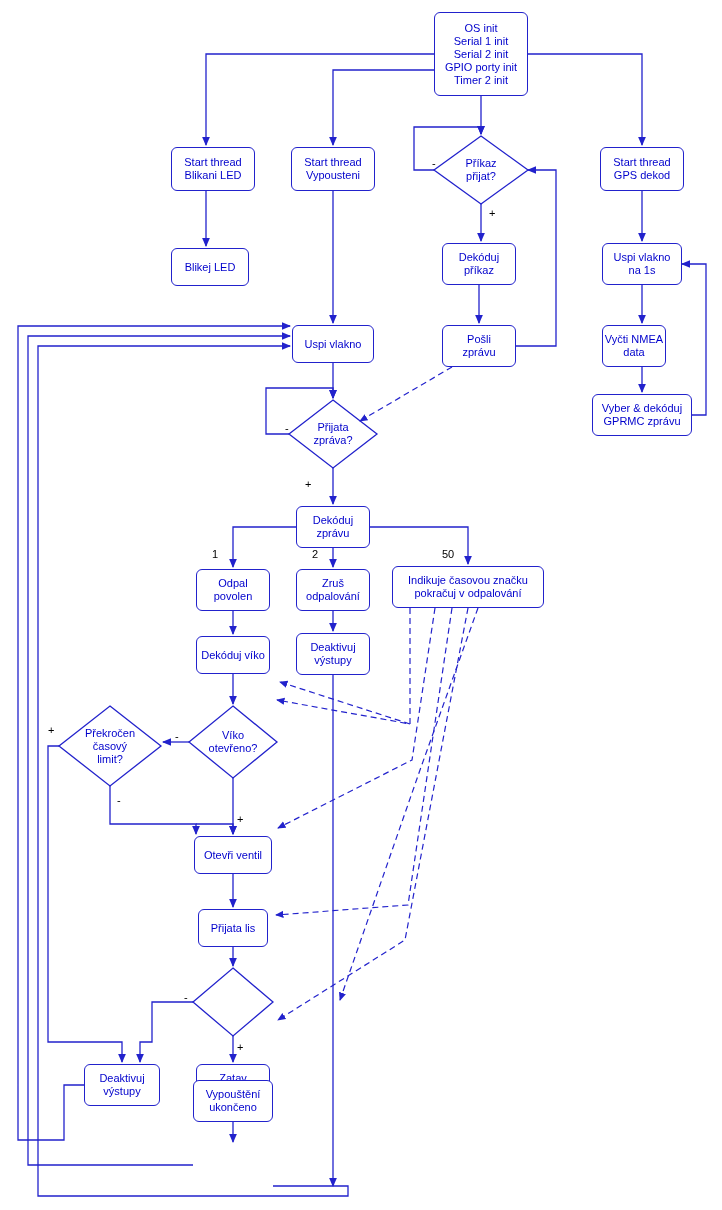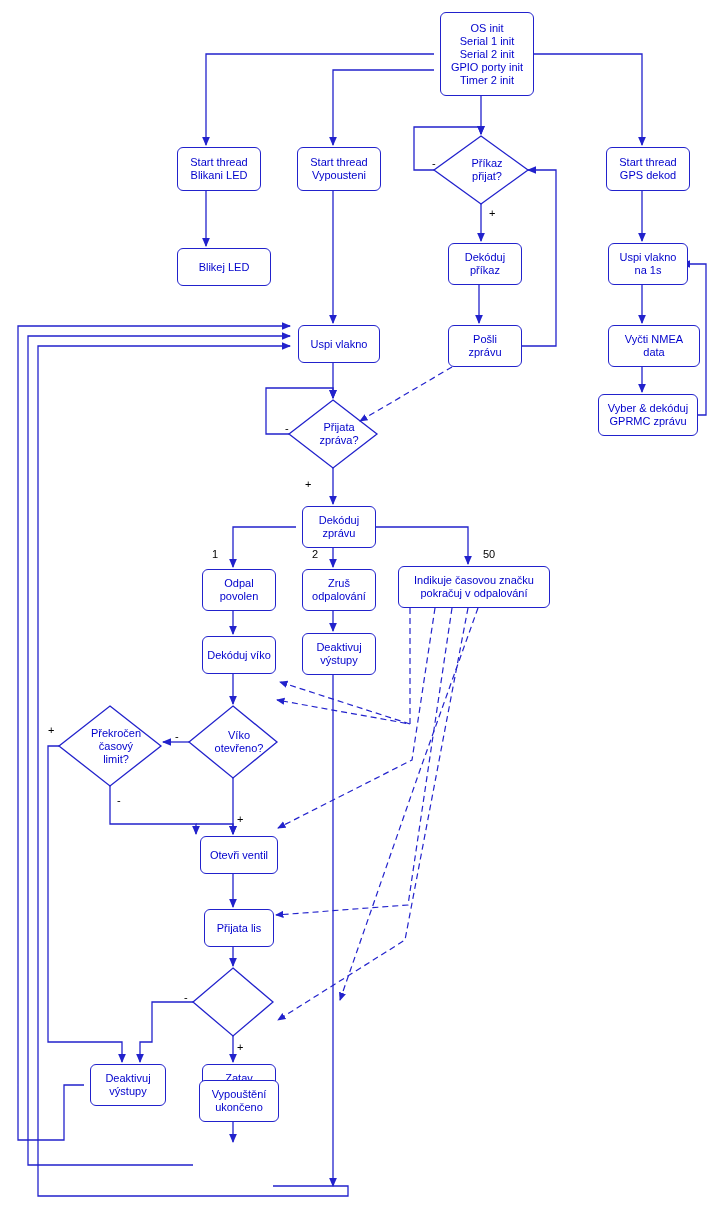--- a/index.html
+++ b/index.html
@@ -27,21 +27,20 @@
     box-sizing: border-box;
     display: flex;
     align-items: center;
     justify-content: center;
     text-align: center;
     color: #0000cc;
     font-size: 11px;
     line-height: 13px;
     white-space: pre-line;
     z-index: 3;
-    margin-left: 6px;
   }
   .node.box {
     border: 1.3px solid #2222cc;
     border-radius: 6px;
     background: #ffffff;
   }
   .node.diamond-label {
     background: transparent;
     border: none;
   }
@@ -153,28 +152,28 @@
 GPIO porty init
 Timer 2 init</div>
   <div class="node box" style="left:171px;top:147px;width:84px;height:44px;">Start thread
 Blikani LED</div>
   <div class="node box" style="left:291px;top:147px;width:84px;height:44px;">Start thread
 Vypousteni</div>
   <div class="node diamond-label" style="left:434px;top:136px;width:94px;height:68px;">Příkaz
 přijat?</div>
   <div class="node box" style="left:600px;top:147px;width:84px;height:44px;">Start thread
 GPS dekod</div>
-  <div class="node box" style="left:171px;top:248px;width:94px;height:38px;text-align:center;">Blikej LED</div>
+  <div class="node box" style="left:171px;top:248px;width:78px;height:38px;text-align:center;">Blikej LED</div>
   <div class="node box" style="left:442px;top:243px;width:74px;height:42px;">Dekóduj
 příkaz</div>
   <div class="node box" style="left:602px;top:243px;width:80px;height:42px;">Uspi vlakno
 na 1s</div>
   <div class="node box" style="left:442px;top:325px;width:74px;height:42px;">Pošli
 zprávu</div>
-  <div class="node box" style="left:602px;top:325px;width:92px;height:42px;">Vyčti NMEA
+  <div class="node box" style="left:602px;top:325px;width:64px;height:42px;">Vyčti NMEA
 data</div>
   <div class="node box" style="left:292px;top:325px;width:82px;height:38px;">Uspi vlakno</div>
   <div class="node diamond-label" style="left:289px;top:400px;width:88px;height:68px;">Přijata
 zpráva?</div>
   <div class="node box" style="left:592px;top:394px;width:100px;height:42px;">Vyber &amp; dekóduj
 GPRMC zprávu</div>
   <div class="node box" style="left:296px;top:506px;width:74px;height:42px;">Dekóduj
 zprávu</div>
   <div class="node box" style="left:196px;top:569px;width:74px;height:42px;">Odpal
 povolen</div>
@@ -198,21 +197,21 @@
 balón</div>
   <div class="node box" style="left:193px;top:1080px;width:80px;height:42px;">Vypouštění
 ukončeno</div>
 
   <div class="edge-label" style="left:432px;top:158px;">-</div>
   <div class="edge-label" style="left:489px;top:208px;">+</div>
   <div class="edge-label" style="left:285px;top:423px;">-</div>
   <div class="edge-label" style="left:305px;top:479px;">+</div>
   <div class="edge-label" style="left:212px;top:549px;">1</div>
   <div class="edge-label" style="left:312px;top:549px;">2</div>
-  <div class="edge-label" style="left:442px;top:549px;margin-left:41px;">50</div>
+  <div class="edge-label" style="left:442px;top:549px;">50</div>
   <div class="edge-label" style="left:175px;top:731px;">-</div>
   <div class="edge-label" style="left:237px;top:814px;">+</div>
   <div class="edge-label" style="left:48px;top:725px;">+</div>
   <div class="edge-label" style="left:117px;top:795px;">-</div>
   <div class="edge-label" style="left:184px;top:992px;">-</div>
   <div class="edge-label" style="left:237px;top:1042px;">+</div>
 
 </div>
 
 </body></html>

